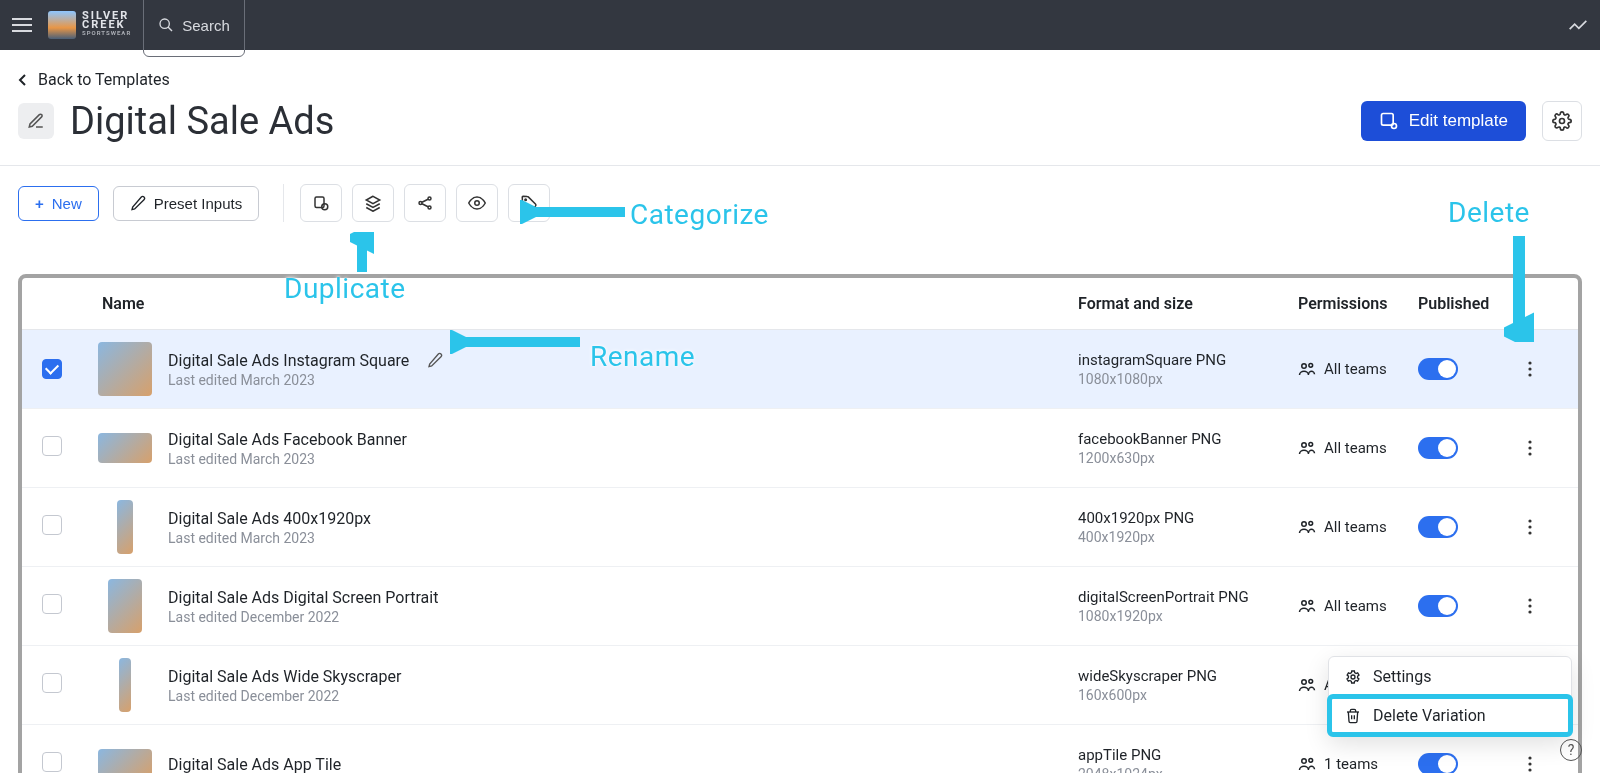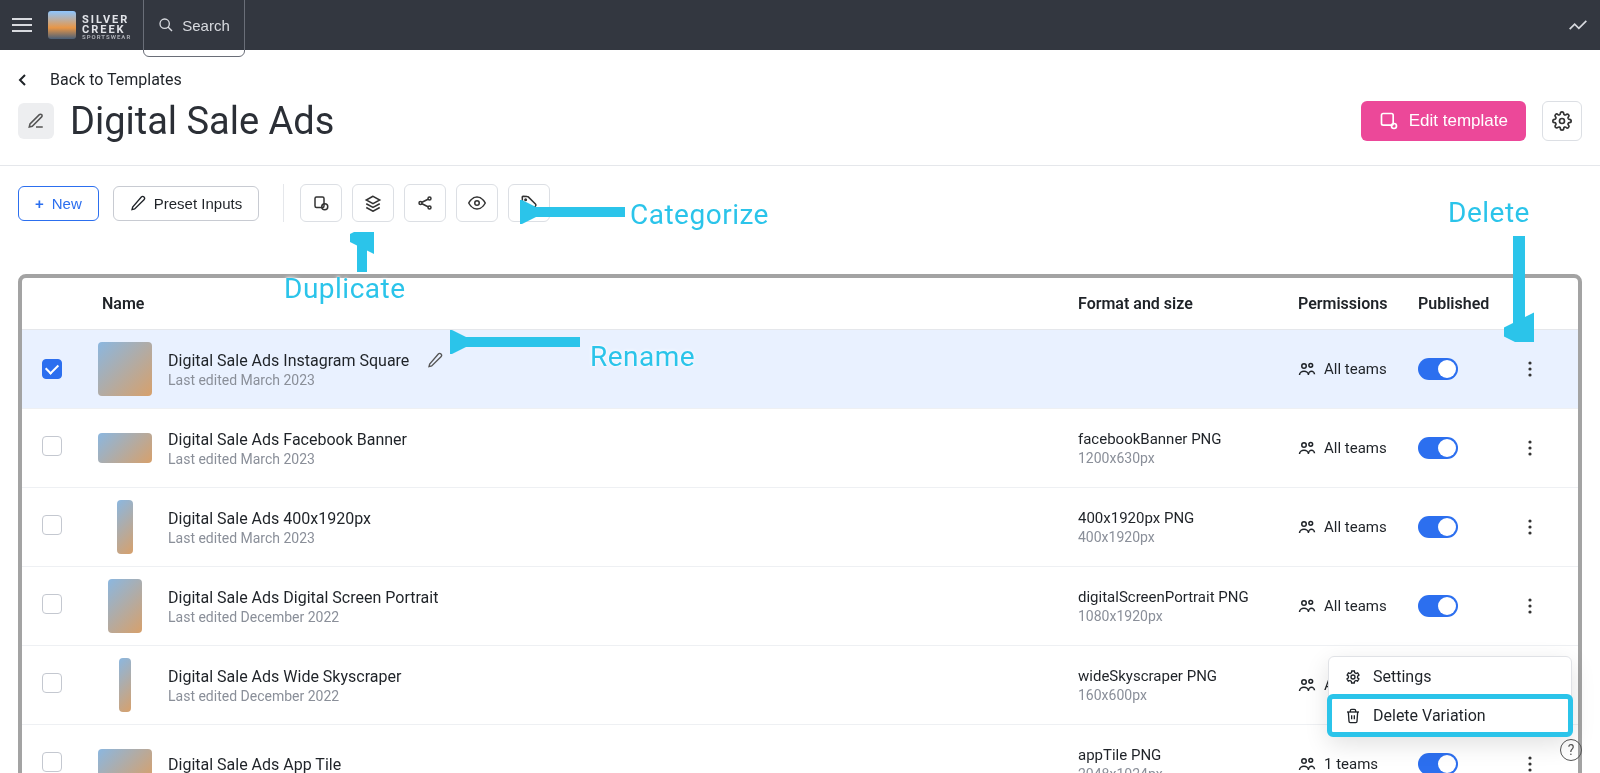--- a/index.html
+++ b/index.html
@@ -1,31 +1,31 @@
 <!DOCTYPE html>
 <html><head>
 <meta charset="utf-8">
 <style>
 * { box-sizing: border-box; margin: 0; padding: 0; }
 body { font-family: -apple-system, BlinkMacSystemFont, "Segoe UI", Roboto, Helvetica, Arial, sans-serif; background: #fff; color: #1f2328; width: 1600px; }
 .topbar { height: 50px; background: #333740; display: flex; align-items: center; padding: 0 12px; gap: 12px; }
 .hamburger { width: 24px; height: 24px; cursor: pointer; display: flex; flex-direction: column; justify-content: center; gap: 4px; }
 .hamburger span { display: block; height: 2px; background: #d8dadf; width: 20px; }
-.brand { display: flex; align-items: flex-end; gap: 6px; }
+.brand { display: flex; align-items: flex-start; gap: 6px; }
 .brand-mark { width: 28px; height: 28px; background: linear-gradient(180deg,#8ec6ff 0%,#e89646 60%,#4a5f78 100%); border-radius: 3px; }
 .brand-text { display: flex; flex-direction: column; line-height: 0.85; letter-spacing: 2px; color: #e2e4e9; font-size: 11px; font-weight: 700; }
 .brand-sub { font-size: 6px; letter-spacing: 1px; color: #a9acb3; }
 .search-btn { display: flex; align-items: center; gap: 8px; background: transparent; border: 1px solid #6a6e78; border-radius: 6px; color: #d8dadf; padding: 22px 14px; font-size: 15px; cursor: pointer; }
 .topbar-right { margin-left: auto; display: flex; align-items: center; gap: 14px; color: #d8dadf; }
 .content { padding: 0 18px; }
-.back-link { display: inline-flex; align-items: center; gap: 22px; padding: 20px 0 6px; font-size: 16px; color: #1f2328; cursor: pointer; }
+.back-link { display: inline-flex; align-items: center; gap: 10px; padding: 20px 0 6px; font-size: 16px; color: #1f2328; cursor: pointer; }
 .title-row { display: flex; align-items: center; gap: 16px; padding: 4px 0 22px; }
 .title-edit-icon { width: 36px; height: 36px; display: flex; align-items: center; justify-content: center; background: #edeef0; border-radius: 6px; color: #555; }
 .page-title { font-size: 38px; font-weight: 400; color: #2b2f36; }
-.edit-template-btn { margin-left: auto; display: flex; align-items: center; gap: 10px; background: #ec4899; color: #fff; border: none; border-radius: 6px; padding: 10px 18px; font-size: 17px; font-weight: 500; cursor: pointer; }
+.edit-template-btn { margin-left: auto; display: flex; align-items: center; gap: 10px; background: #1d4ed8; color: #fff; border: none; border-radius: 6px; padding: 10px 18px; font-size: 17px; font-weight: 500; cursor: pointer; }
 .gear-btn { width: 40px; height: 40px; border: 1px solid #dcdfe4; border-radius: 6px; background: #fff; display: flex; align-items: center; justify-content: center; cursor: pointer; color: #333; }
 .divider-h { border-top: 1px solid #e5e7eb; margin: 0 -18px; }
 .action-row { display: flex; align-items: center; gap: 14px; padding: 18px 0 20px; position: relative; }
 .btn-outline { display: flex; align-items: center; gap: 8px; border: 1px solid #c8cbd2; background: #fff; border-radius: 6px; padding: 8px 16px; font-size: 15px; cursor: pointer; color: #1f2328; }
 .btn-new { border-color: #2c6fef; color: #2c6fef; }
 .icon-btn-group { display: flex; gap: 10px; margin-left: 10px; }
 .icon-btn-group::before { content:""; width:1px; background:#e5e7eb; margin-right:6px; }
 .icon-btn { width: 42px; height: 38px; border: 1px solid #dcdfe4; border-radius: 6px; background: #fff; display: flex; align-items: center; justify-content: center; cursor: pointer; color: #333; }
 .table-wrap { border: 4px solid #a3a3a3; border-radius: 8px; overflow: visible; position: relative; margin-top: 32px; }
 .table-header { display: flex; align-items: center; padding: 16px 20px; font-weight: 600; font-size: 16px; color: #1f2328; border-bottom: 1px solid #e5e7eb; }
@@ -190,20 +190,24 @@
           <div class="thumb"></div>
           <div class="name-block col-name" style="padding-left:16px">
             <div class="row-name">
               <span>Digital Sale Ads Instagram Square</span>
               <svg width="16" height="16" viewBox="0 0 24 24" fill="none" stroke="#555" stroke-width="2">
                 <path d="M17 3a2.8 2.8 0 0 1 4 4L7 21l-4 1 1-4L17 3z"></path>
               </svg>
             </div>
             <div class="row-sub">Last edited March 2023</div>
           </div>
+          <div class="col-format">
+            <div class="fmt">instagramSquare PNG</div>
+            <div class="fmt-sub">1080x1080px</div>
+          </div>
           <div class="col-perm perm">
             <svg width="18" height="18" viewBox="0 0 24 24" fill="none" stroke="currentColor" stroke-width="2">
               <circle cx="8" cy="8" r="3"></circle>
               <path d="M2 20c0-3 3-5 6-5s6 2 6 5"></path>
               <circle cx="17" cy="7" r="2.5"></circle>
               <path d="M14 19c0-2 2-4 4-4s4 2 4 4"></path>
             </svg>
             <span>All teams</span>
           </div>
           <div class="col-pub">

